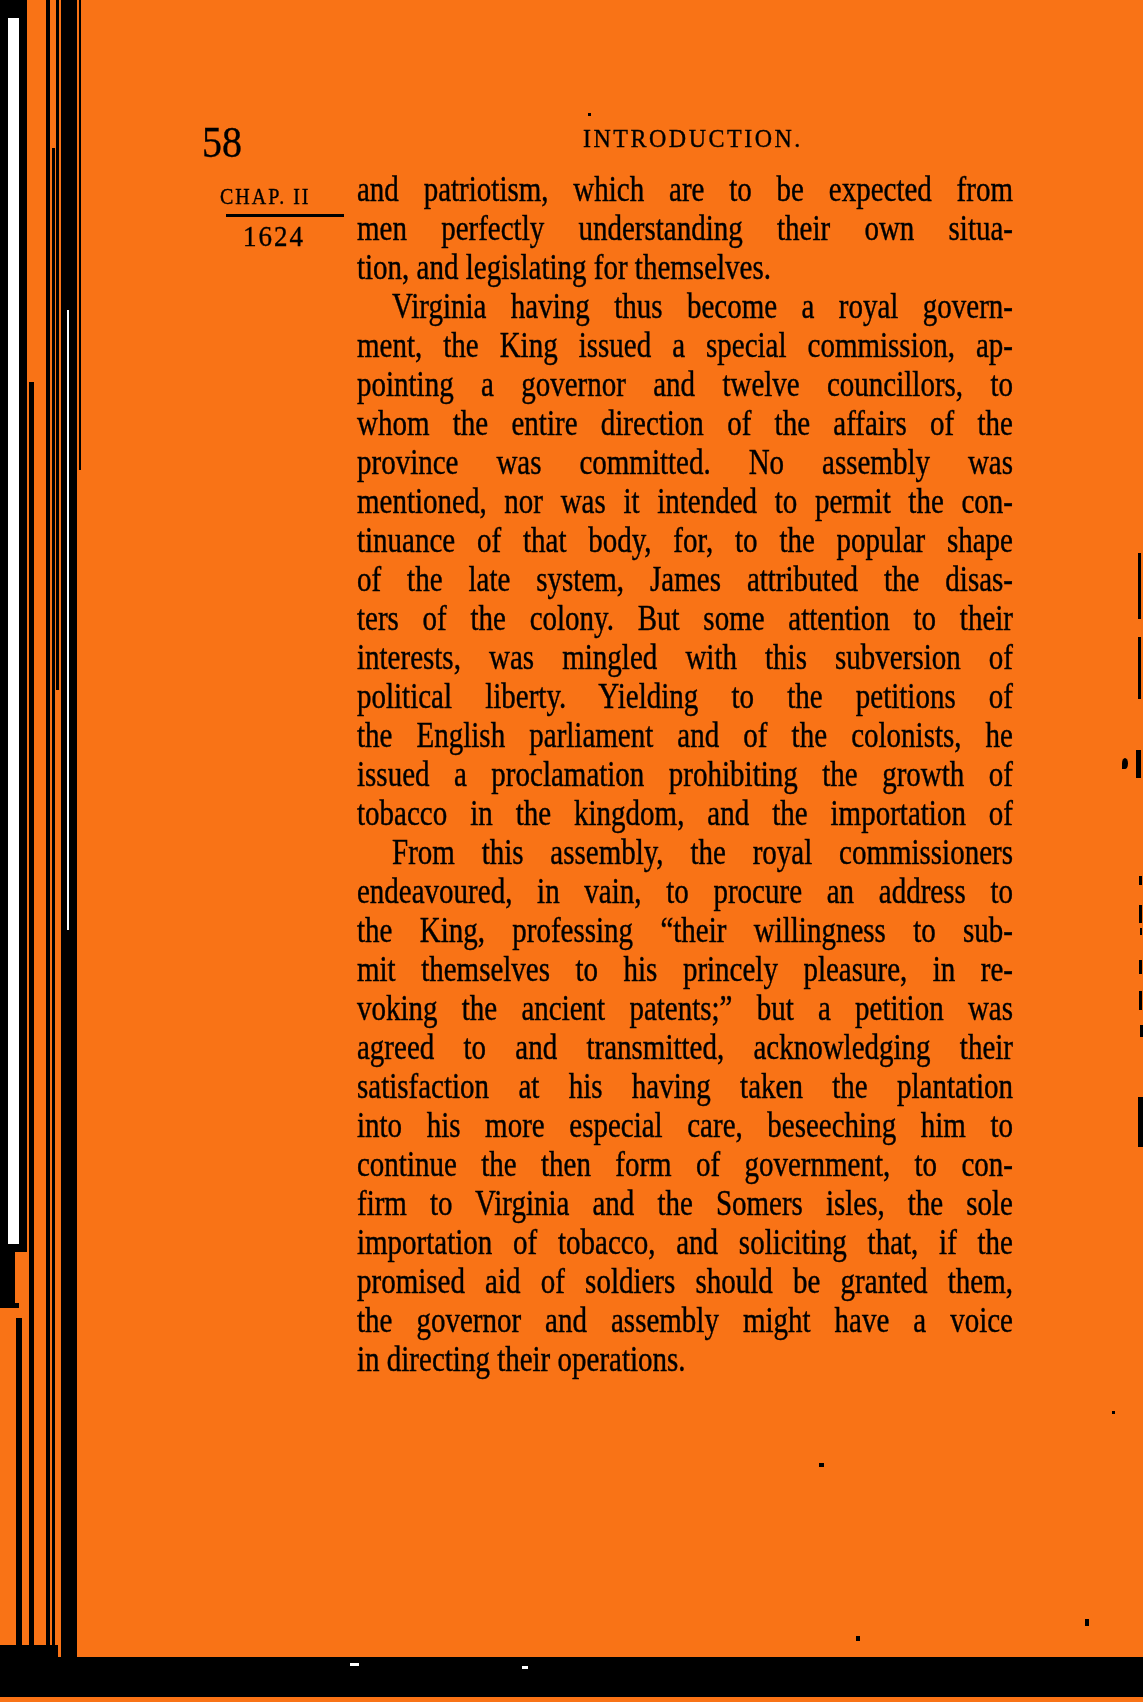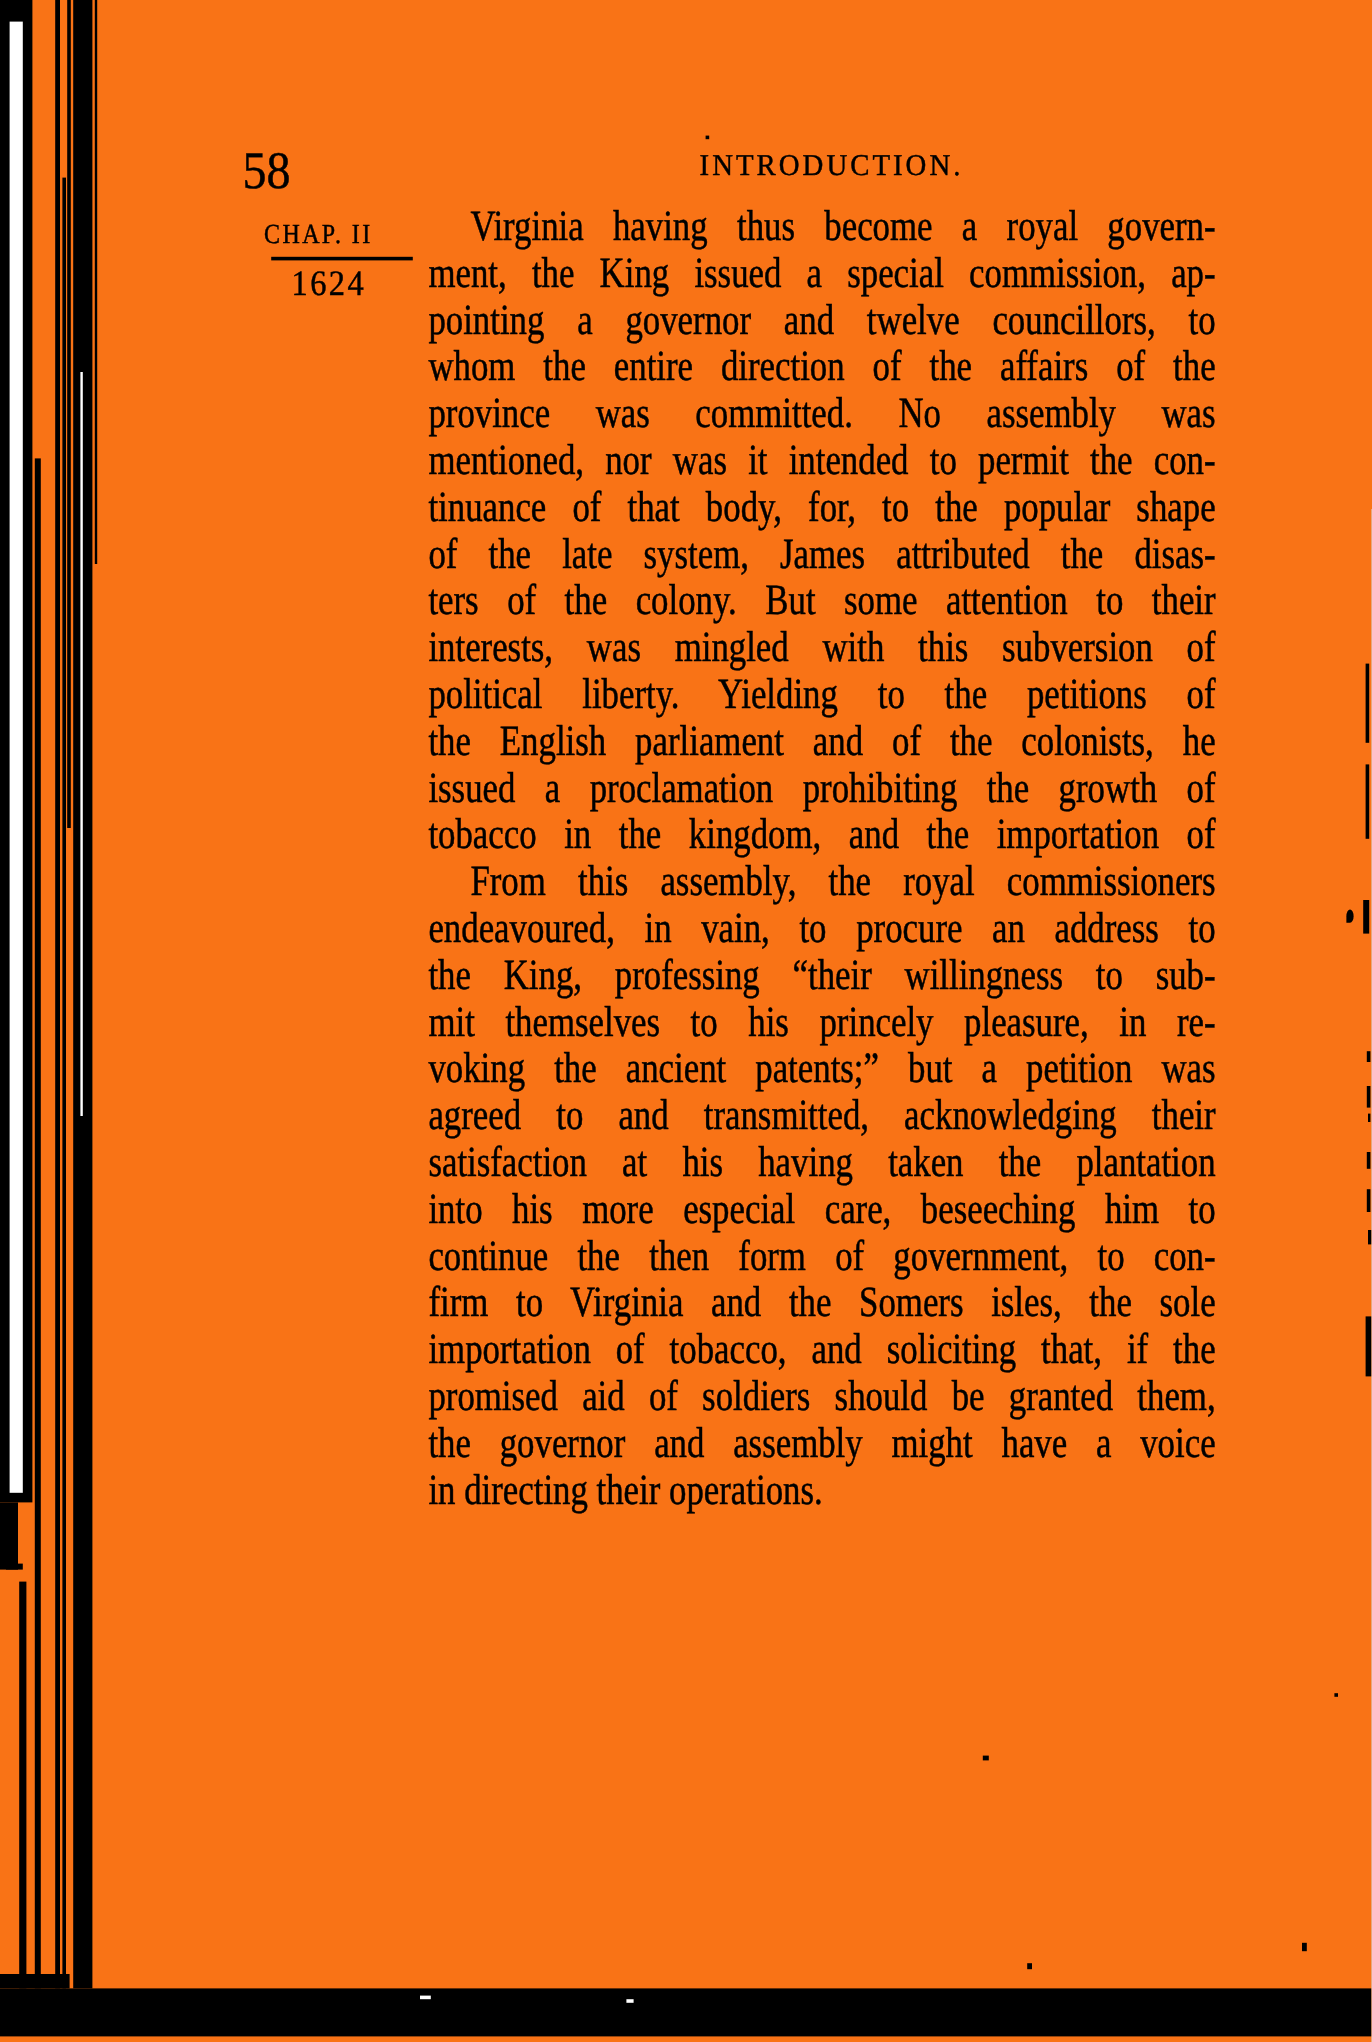--- a/index.html
+++ b/index.html
@@ -67,20 +67,25 @@
   <div class="runhead ink">INTRODUCTION.</div>
 
   <div class="chap ink">CHAP. II</div>
 
   <div class="margin-rule"></div>
 
   <div class="year ink">1624</div>
 
   <div class="bodytext">
       <div>
+        <div class="line">and patriotism, which are to be expected from</div>
+        <div class="line">men perfectly understanding their own situa-</div>
+        <div class="line no-just">tion, and legislating for themselves.</div>
+      </div>
+      <div>
         <div class="line indent">Virginia having thus become a royal govern-</div>
         <div class="line">ment, the King issued a special commission, ap-</div>
         <div class="line">pointing a governor and twelve councillors, to</div>
         <div class="line">whom the entire direction of the affairs of the</div>
         <div class="line">province was committed.  No assembly was</div>
         <div class="line">mentioned, nor was it intended to permit the con-</div>
         <div class="line">tinuance of that body, for, to the popular shape</div>
         <div class="line">of the late system, James attributed the disas-</div>
         <div class="line">ters of the colony.  But some attention to their</div>
         <div class="line">interests, was mingled with this subversion of</div>

